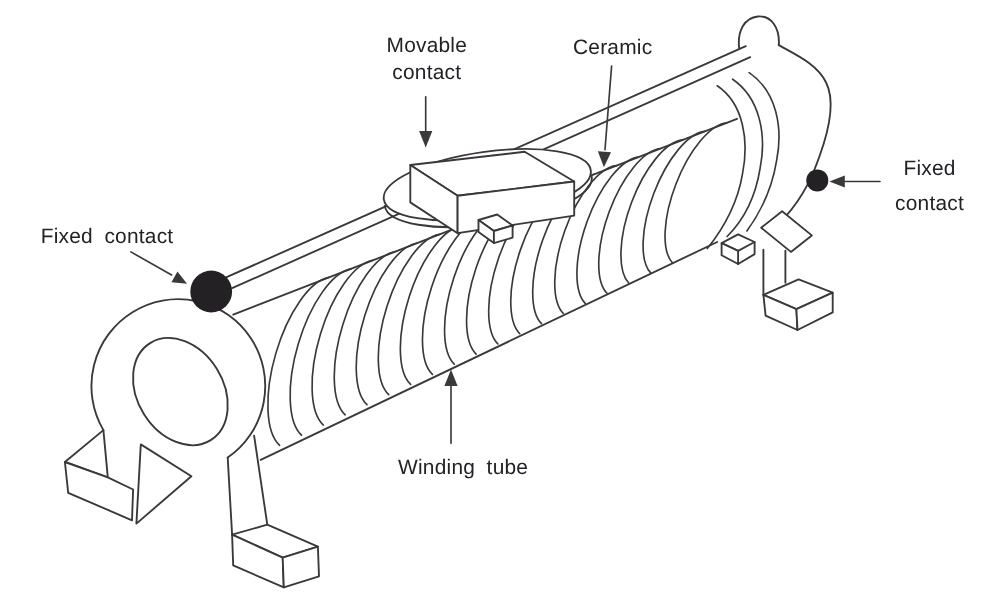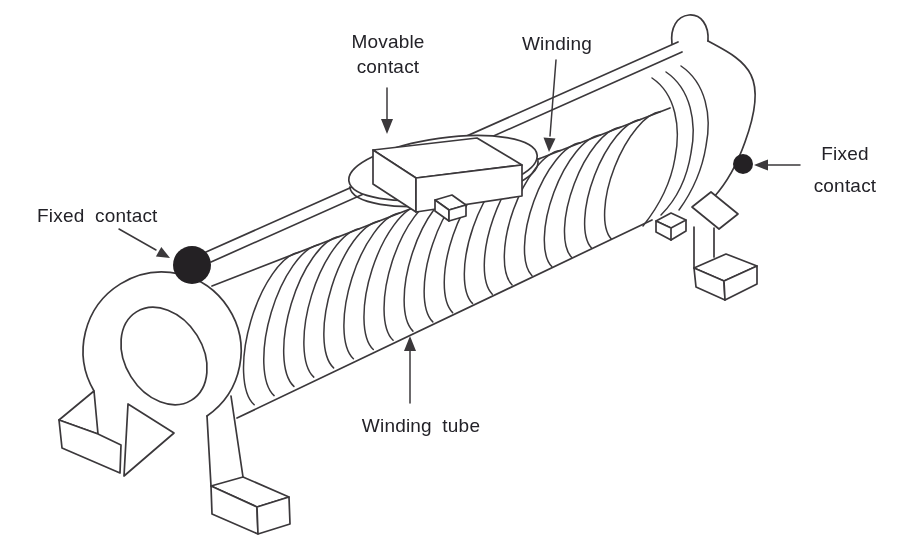--- a/index.html
+++ b/index.html
@@ -131,17 +131,17 @@
         <path class="arrowhead" d="M 754 165 L 768 159.5 L 768 170.5 Z"></path>
       </g>
       <g>
         <path class="arrowline" d="M 410 403 L 410 350"></path>
         <path class="arrowhead" d="M 410 336 L 404 351 L 416 351 Z"></path>
       </g>
     </g>
   </svg>
 
   <div class="label lbl-movable">Movable contact</div>
-  <div class="label lbl-winding">Winding</div>
+  <div class="label lbl-winding">Ceramic</div>
   <div class="label lbl-fixed-left">Fixed contact</div>
   <div class="label lbl-fixed-right">Fixed contact</div>
   <div class="label lbl-ceramic">Winding tube</div>
 </div>
 
 </body></html>

